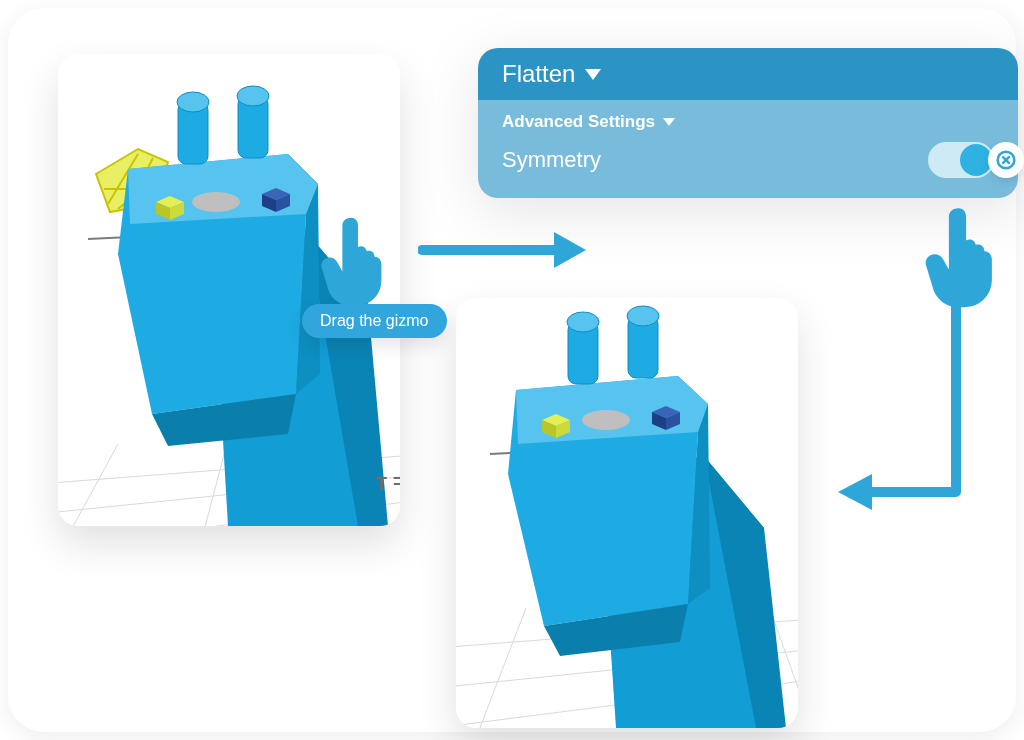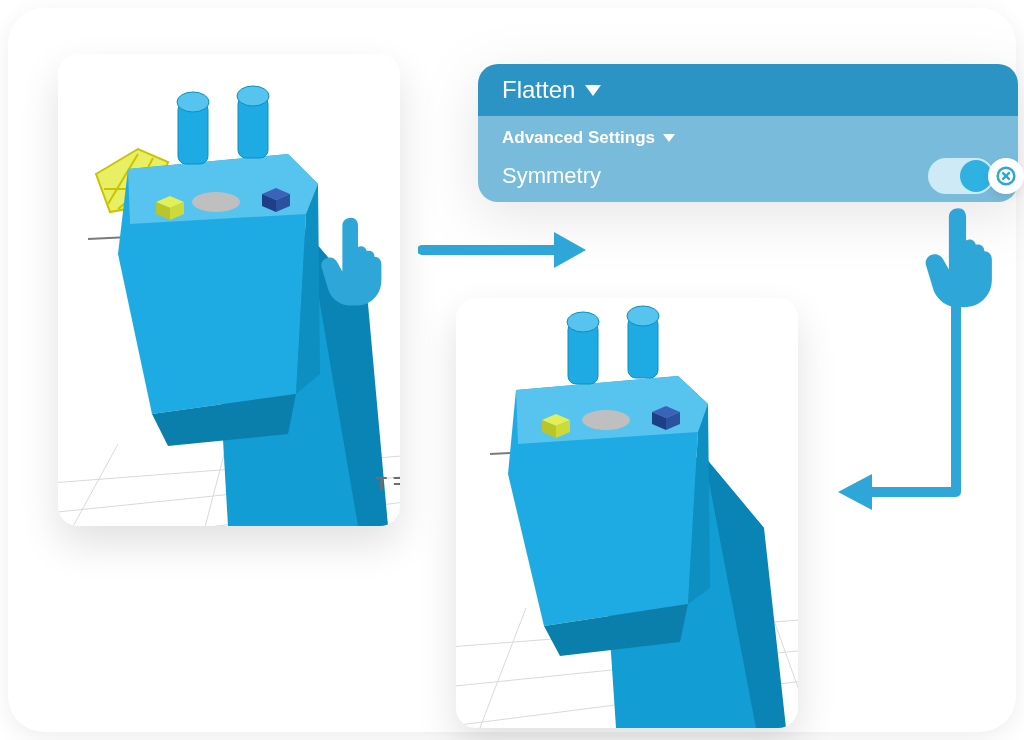--- a/index.html
+++ b/index.html
@@ -28,37 +28,37 @@
     overflow: hidden;
   }
   .viewport.left  { left: 50px; top: 46px; width: 342px; height: 472px; }
   .viewport.right { left: 448px; top: 290px; width: 342px; height: 430px; }
 
   .viewport svg { display:block; width:100%; height:100%; }
 
   
   .panel {
     position: absolute;
-    left: 470px; top: 56px; width: 540px; height: 146px;
+    left: 470px; top: 40px; width: 540px; height: 146px;
     border-radius: 20px 20px 20px 20px;
     overflow: visible;
     filter: drop-shadow(0 14px 28px rgba(0,0,0,.1));
   }
   .panel .hdr {
     height: 52px;
     background: #2b94c4;
     border-radius: 20px 20px 0 0;
     display:flex; align-items:center; gap:10px;
     padding: 0 24px;
     color:#fff; font-size: 24px; font-weight:500;
   }
   .panel .body {
     background: #78bbda;
     border-radius: 0 0 20px 20px;
-    padding: 8px 24px 8px;
+    padding: 8px 24px 20px;
     color:#fff;
   }
   .adv-row { display:flex; align-items:center; gap:8px; font-size:17px; font-weight:600; padding:4px 0;}
   .sym-row { display:flex; align-items:center; justify-content:space-between; font-size:22px; font-weight:400; padding-top:6px;text-align:right;}
   .tri-down { width:0;height:0;border-left:8px solid transparent;border-right:8px solid transparent;border-top:11px solid #fff; }
   .tri-down.small { border-left-width:6px;border-right-width:6px;border-top-width:8px;}
 
   .close-badge {
     position:absolute; right:-6px; top:94px;
     width:36px;height:36px;border-radius:50%;
@@ -227,20 +227,23 @@
       </div>
     </div>
     <div class="close-badge">
       <svg viewBox="0 0 24 24">
         <circle cx="12" cy="12" r="10" fill="none" stroke="#2fa6d8" stroke-width="3"></circle>
         <path d="M8.5 8.5 L15.5 15.5 M15.5 8.5 L8.5 15.5" stroke="#2fa6d8" stroke-width="3" stroke-linecap="round"></path>
       </svg>
     </div>
   </div>
 
+  <div class="pill">
+    <span>Drag the gizmo</span>
+  </div>
 
   <div class="hand h1">
     <svg viewBox="0 0 80 100" width="78">
       <g fill="#2fa6d8">
         <path d="M34 6c4 0 7 3 7 8v22c3-2 8-1 9 4 4-1 8 1 8 6 4 0 7 3 7 8v16c0 14-10 26-26 26H33c-10 0-18-6-22-15L4 58c-2-5 1-10 6-11 4-1 8 1 10 5l5 9V14c0-5 4-8 9-8z"></path>
       </g>
     </svg>
   </div>
 
   <div class="hand h2">

